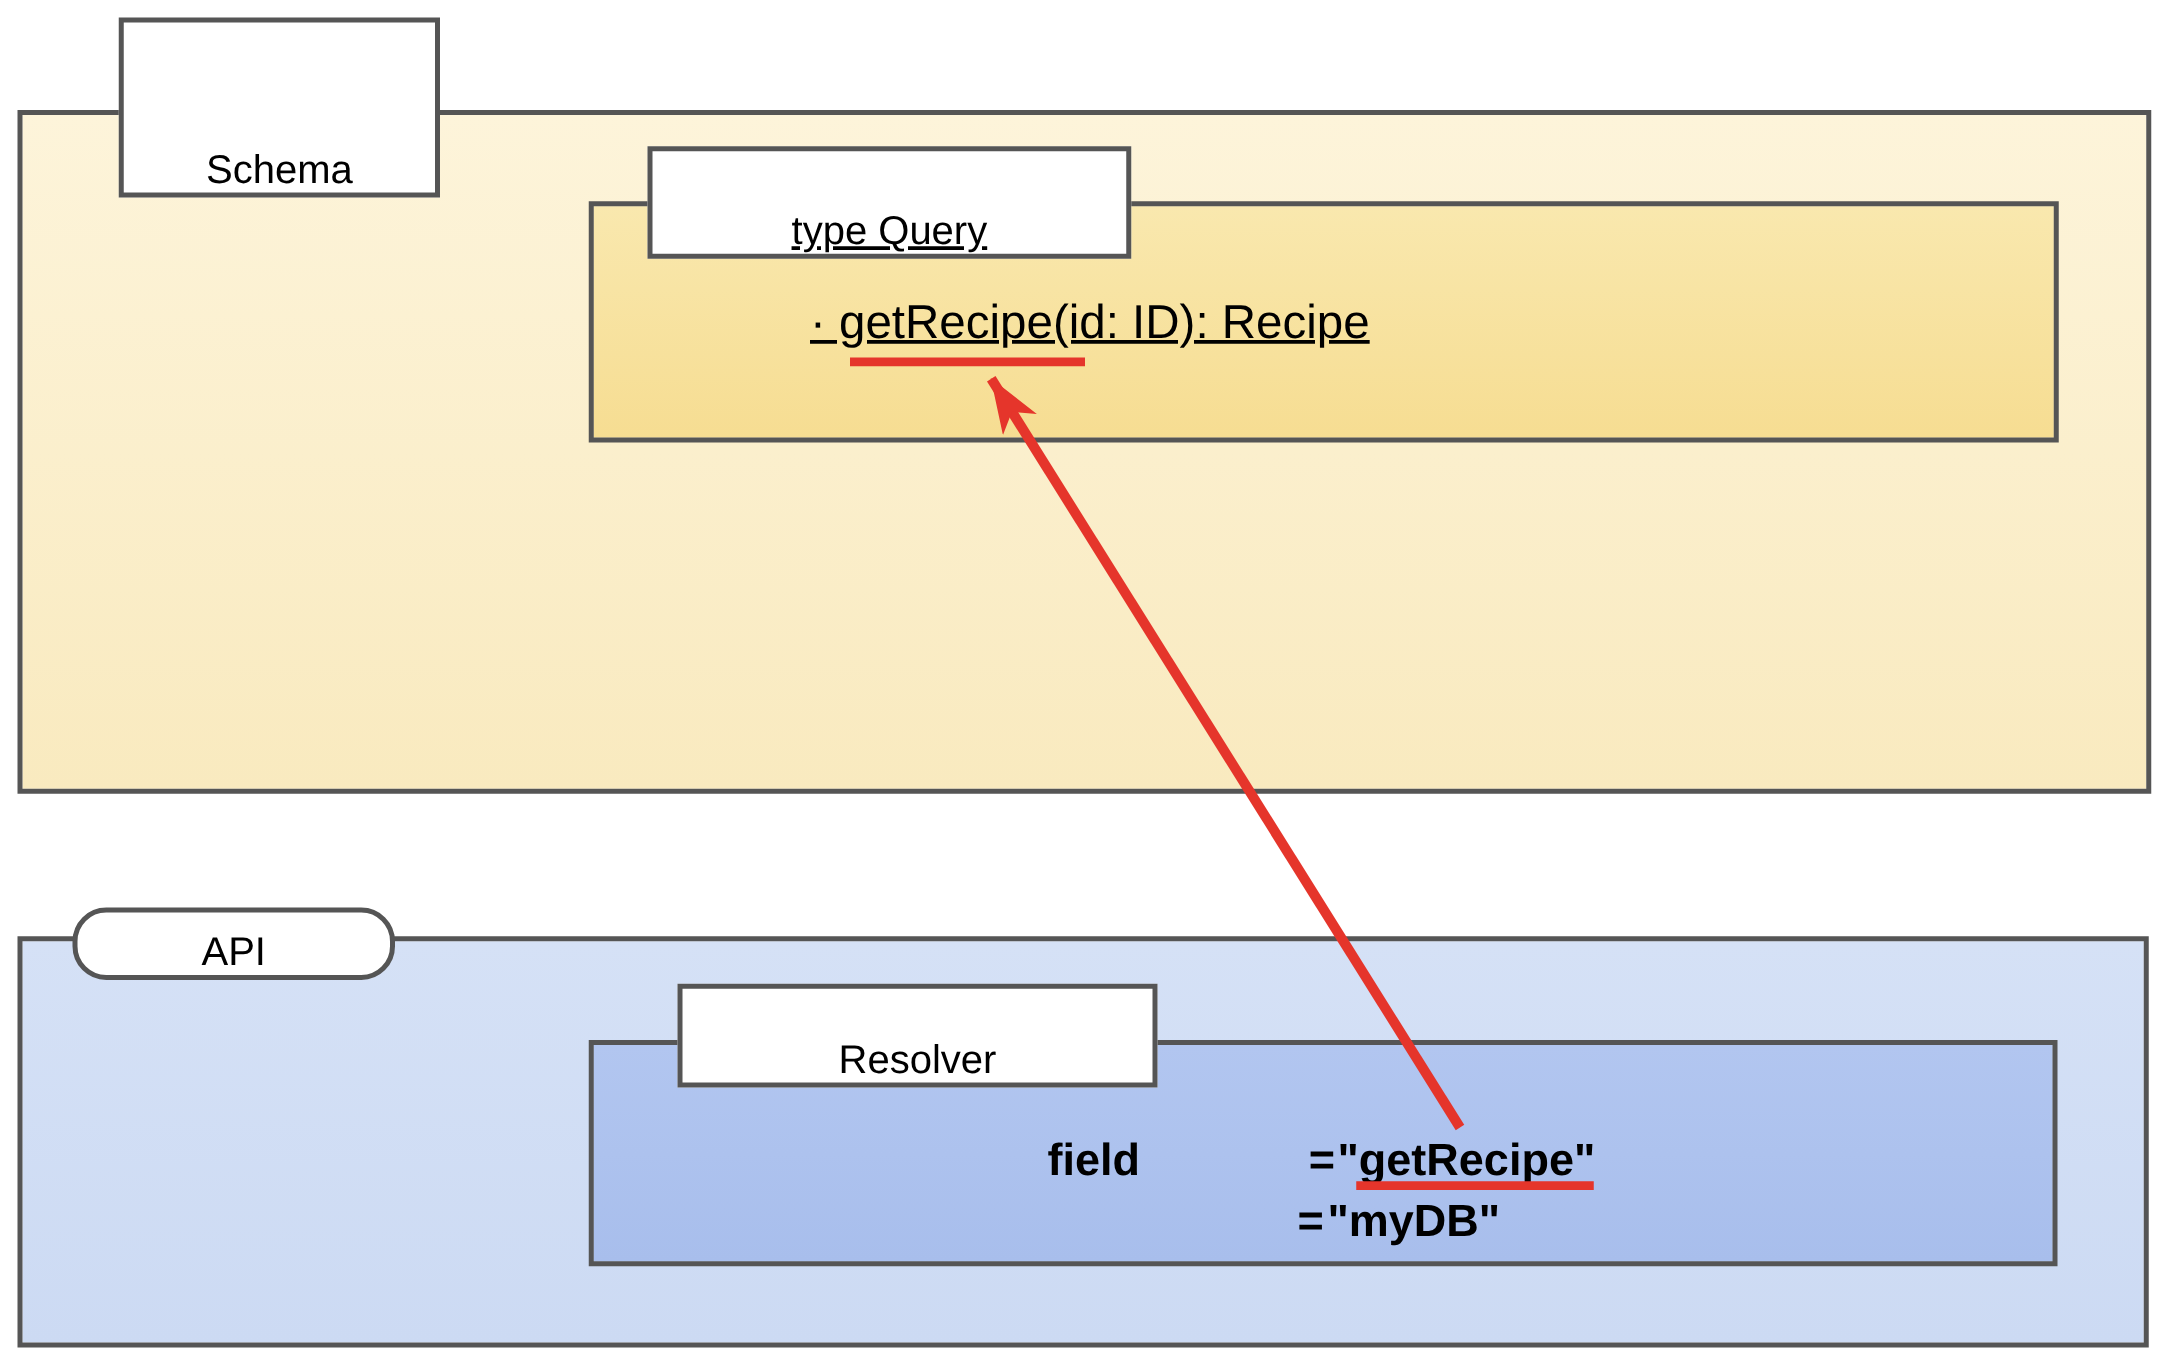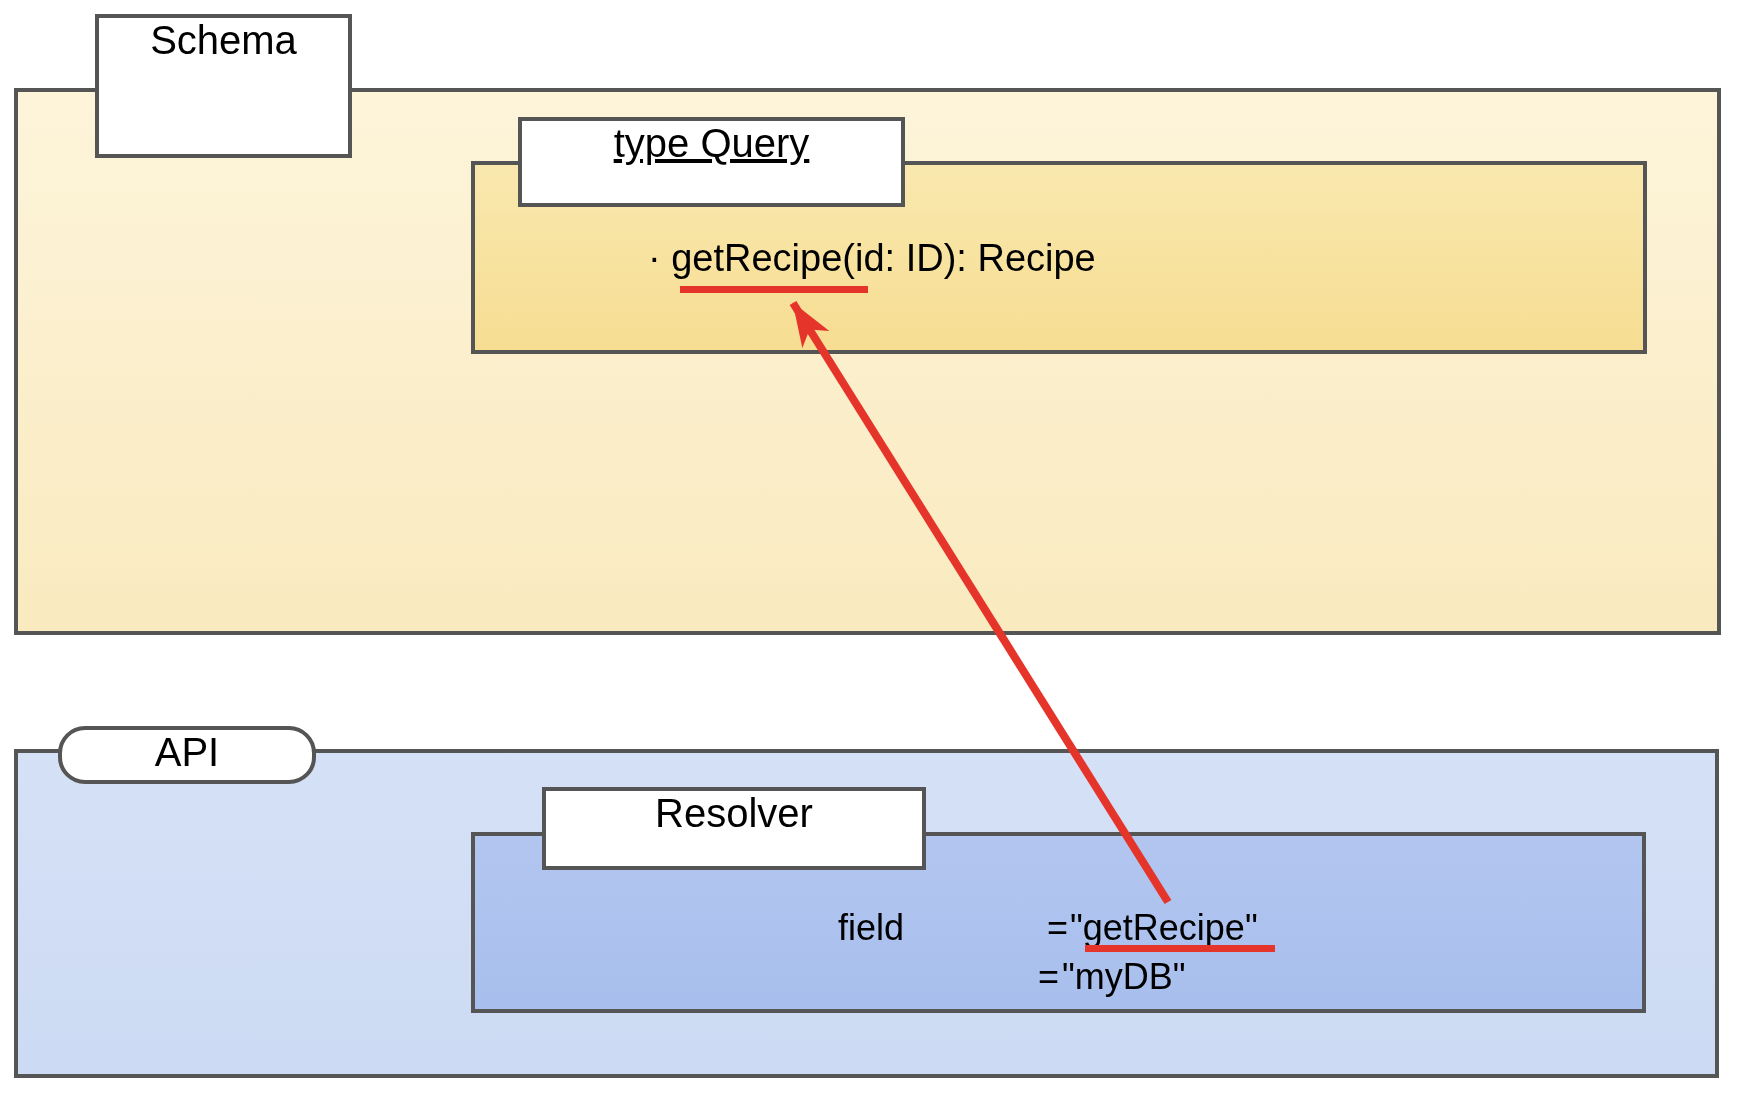--- a/index.html
+++ b/index.html
@@ -48,48 +48,50 @@
   .resolver-box {
     left: 471px; top: 832px; width: 1175px; height: 181px;
     background: linear-gradient(to bottom, var(--blue_inner_top), var(--blue_inner_bottom));
   }
 
   .tag {
     position: absolute;
     background: var(--label_bg);
     border: 4px solid var(--border);
     display: flex;
-    align-items: flex-start;
+    align-items: flex-end;
     justify-content: center;
-    font-size: 40px;
+    font-size: 32px;
     color: var(--text);
     z-index: 3;
   }
   .schema-label   { left: 95px;  top: 14px;  width: 257px; height: 144px; }
   .type-query-label { left: 518px; top: 117px; width: 387px; height: 90px; text-decoration: underline; }
   .api-label      { left: 58px;  top: 726px; width: 258px; height: 58px; border-radius: 27px; }
   .resolver-label { left: 542px; top: 787px; width: 384px; height: 83px; }
 
   .query-line {
     position: absolute;
     left: 648px; top: 236px;
     font-size: 38px;
     line-height: 44px;
     white-space: pre;
     z-index: 2;
+    text-decoration: underline;
   }
 
   .r-row { position: absolute; left: 0; width: 100%; height: 49px; z-index: 2; }
   .r-row-1 { top: 903px; }
   .r-row-2 { top: 952px; }
   .r-row span {
     position: absolute;
     font-size: 36px;
     line-height: 49px;
     white-space: pre;
+    font-weight: bold;
   }
   .r-row-1 .r-name { left: 838px; }
   .r-row-1 .r-op   { left: 1047px; }
   .r-row-1 .r-val  { left: 1070px; }
   .r-row-2 .r-name { left: 828px; }
   .r-row-2 .r-op   { left: 1038px; }
   .r-row-2 .r-val  { left: 1062px; }
 
   .red-underline {
     position: absolute;

